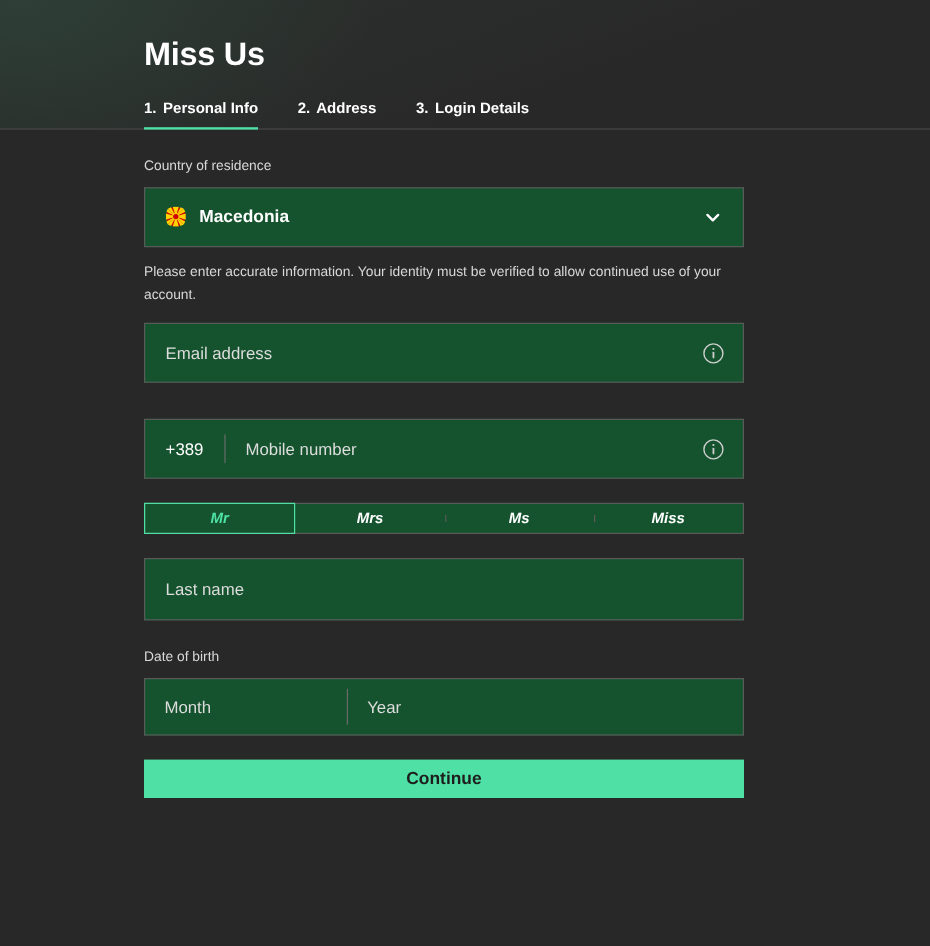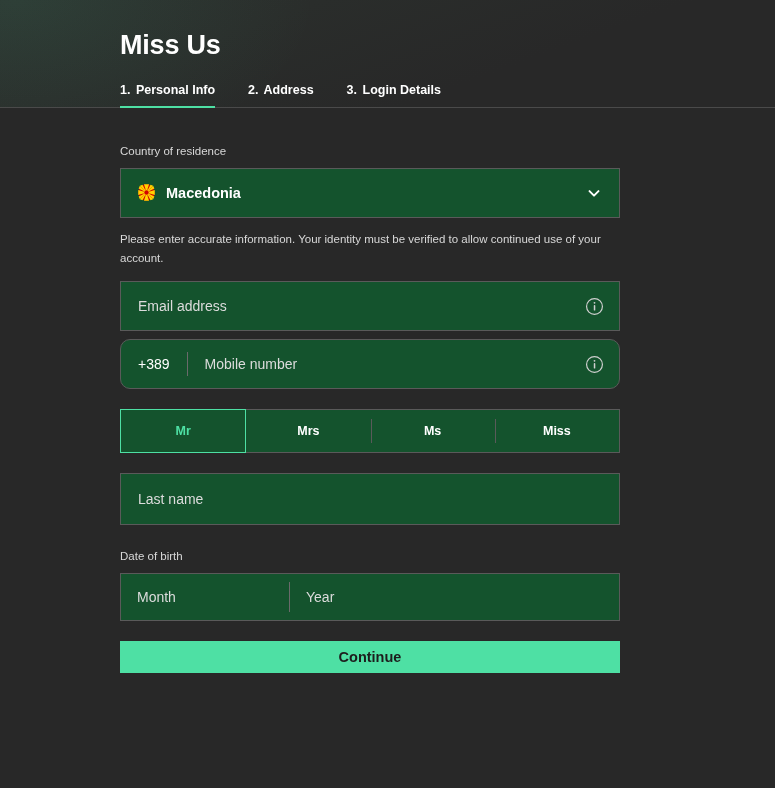--- a/index.html
+++ b/index.html
@@ -72,21 +72,21 @@
   .tab:last-child { margin-right: 0; }
   .tab.active {
     border-bottom-color: #4ee0a4;
   }
   .tab .num { margin-right: 2px; }
 
   
   .form {
     position: absolute;
     left: 120px;
-    top: 144px;
+    top: 132px;
     width: 500px;
   }
 
   .field-label {
     font-size: 11.5px;
     color: #d8d8d8;
     margin-bottom: 9px;
     line-height: 1.3;
   }
 
@@ -148,22 +148,23 @@
     color: #ffffff;
     padding-right: 17px;
     margin-right: 17px;
     border-right: 1px solid #6a6a6a;
     line-height: 24px;
   }
 
   
   .seg {
     display: flex;
-    height: 44px;
-    position: relative;
+    height: 26px;
+    position: relative;
+    font-style: italic;
   }
   .seg-item {
     flex: 1;
     display: flex;
     align-items: center;
     justify-content: center;
     font-size: 12.5px;
     font-weight: bold;
     color: #ffffff;
     cursor: pointer;
@@ -218,21 +219,21 @@
     height: 32px;
     background: #4ee0a4;
     border: none;
     color: #1d1d1d;
     font-family: "Liberation Sans", sans-serif;
     font-size: 14.5px;
     font-weight: bold;
     cursor: pointer;
     display: block;
   }
-  .mt16 { margin-top: 8px; border-radius: 10px; }
+  .mt16 { margin-top: 30px; }
   .mt20 { margin-top: 20px; }
   .mt24 { margin-top: 24px; }
 </style>
 </head>
 <body>
 
 <div class="header-band"></div>
 
 <div class="page">
 

